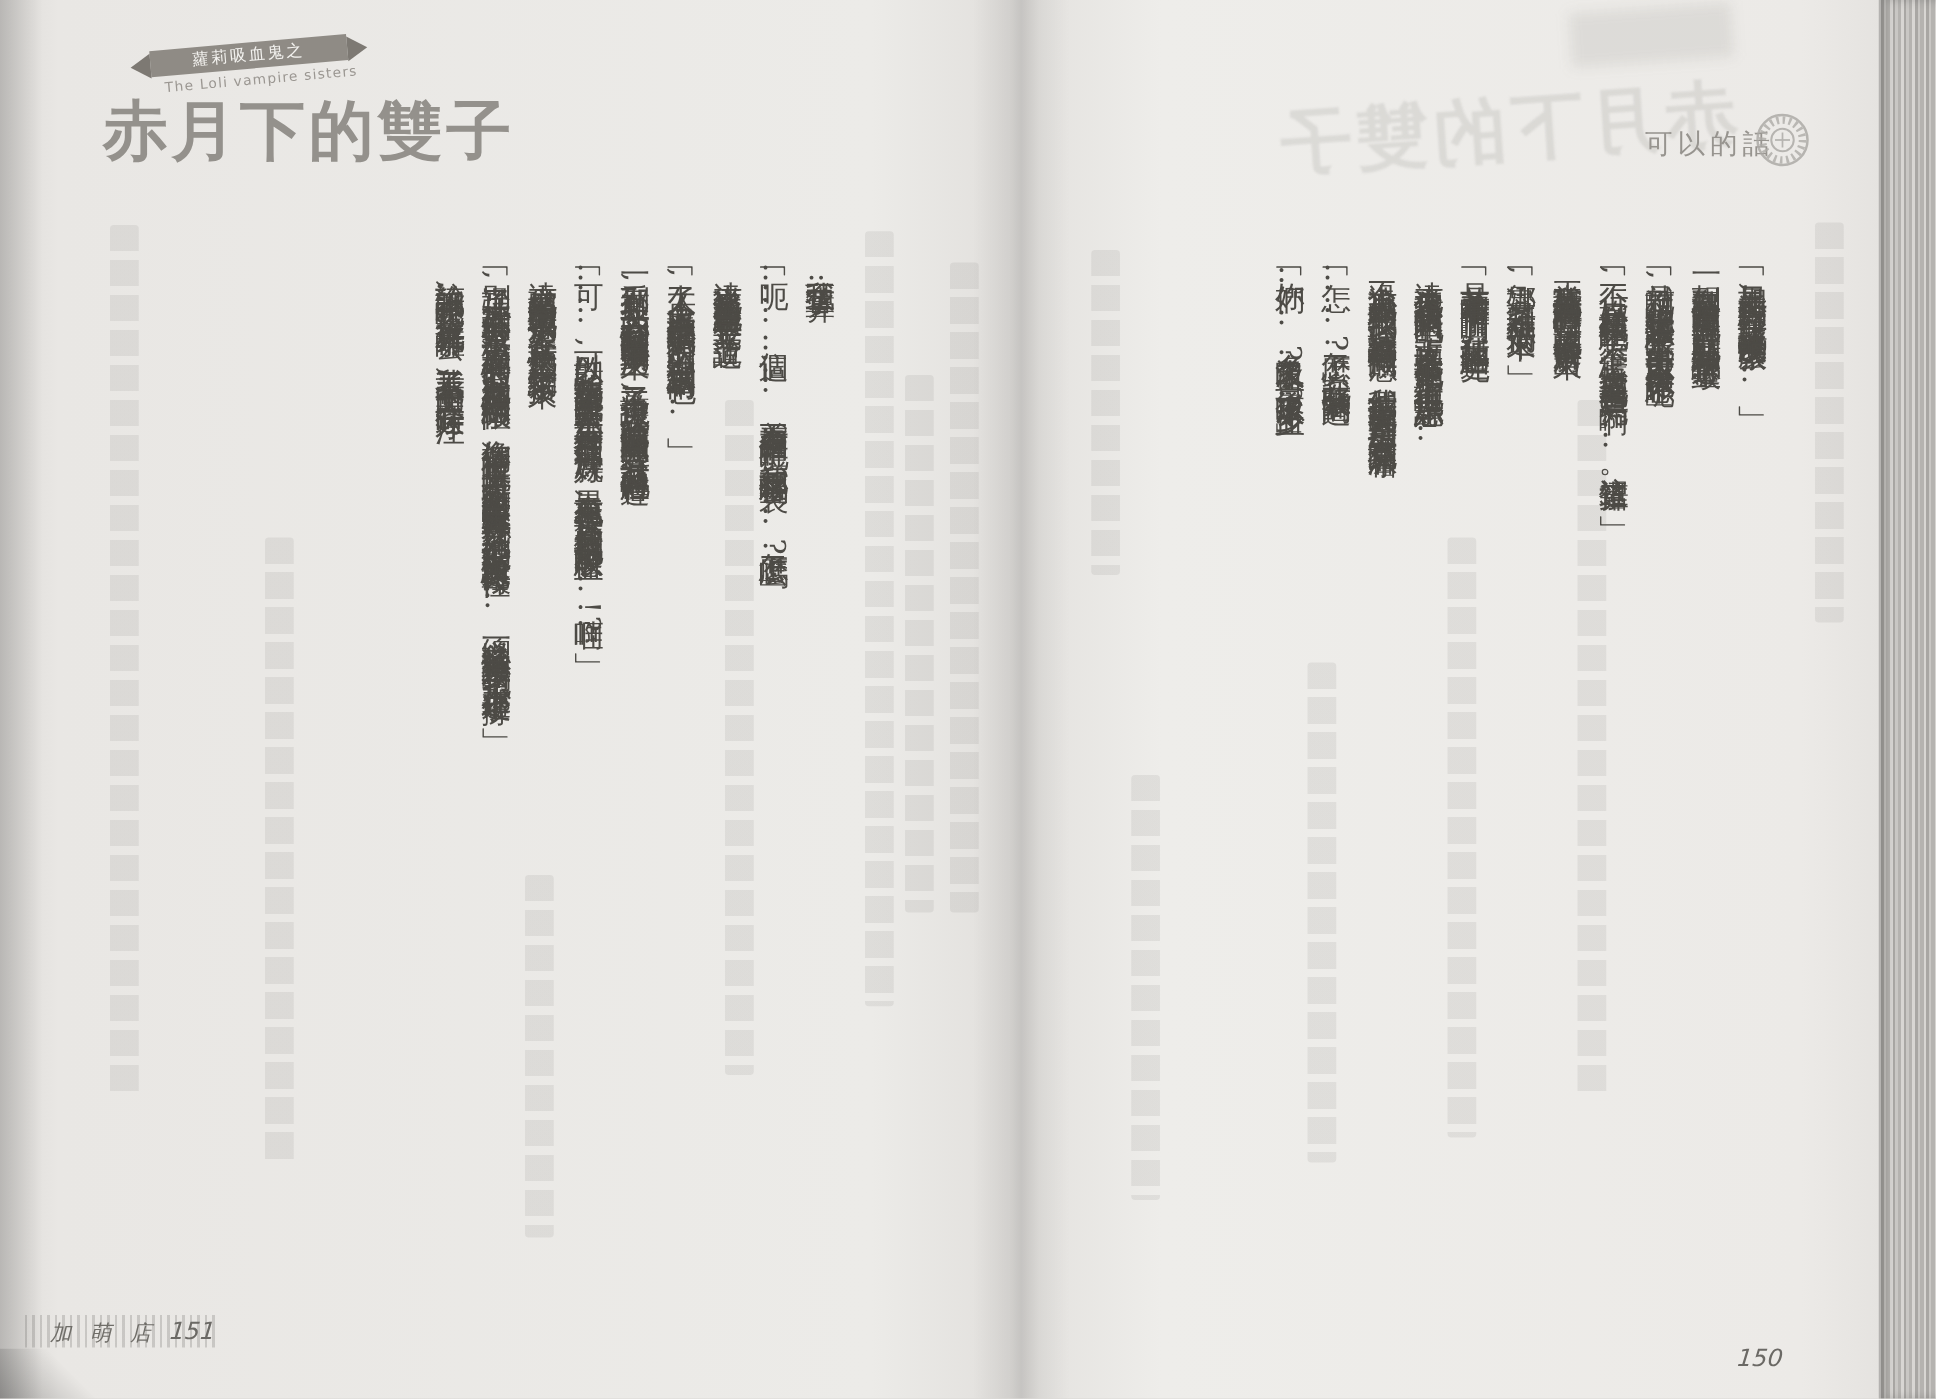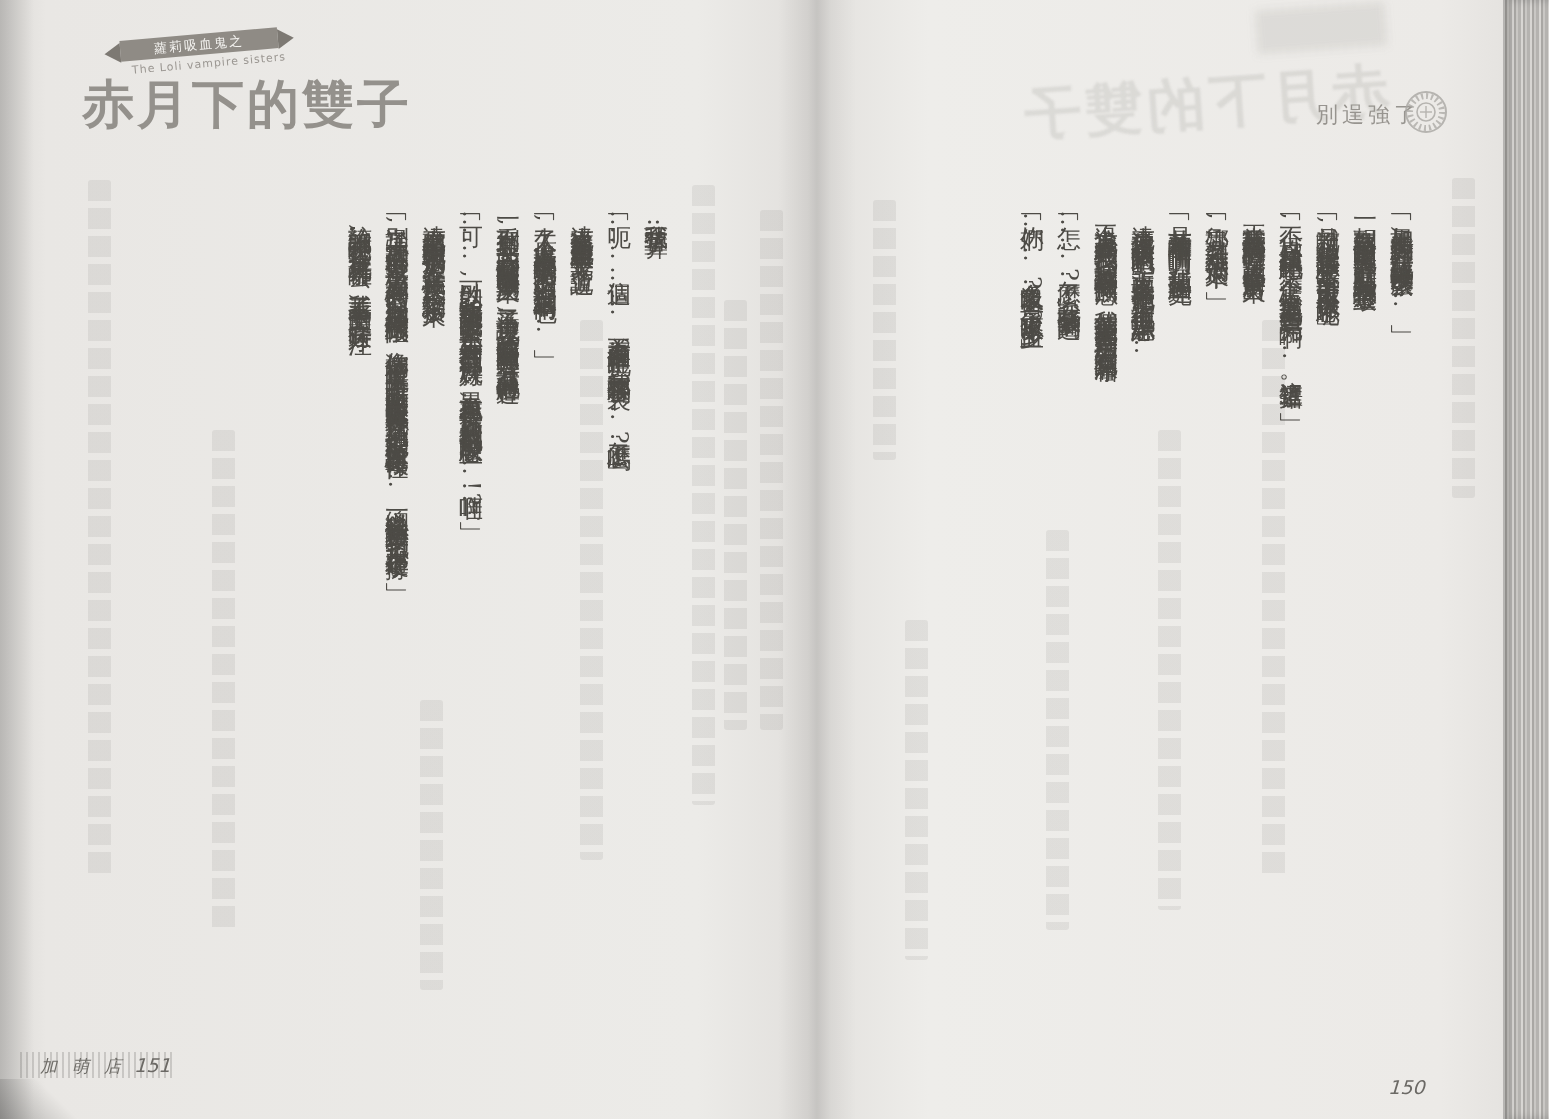--- a/index.html
+++ b/index.html
@@ -80,21 +80,21 @@
   <div class="logo">
     <div class="ribbon">
       <span>蘿莉吸血鬼之</span>
     </div>
     <div class="ribbon-en">The Loli vampire sisters</div>
     <div class="book-title">赤月下的雙子</div>
   </div>
 
   <div class="bleed-block"></div>
   <div class="bleed-title">赤月下的雙子</div>
-  <div class="chapter">別逞強了</div>
+  <div class="chapter">可以的話</div>
   <svg class="seal" viewBox="0 0 44 44">
     <circle cx="22" cy="22" r="20" fill="none" stroke="#a9a7a3" stroke-width="2"></circle>
     <circle cx="22" cy="22" r="16" fill="none" stroke="#aeaca8" stroke-width="6" stroke-dasharray="2 3"></circle>
     <circle cx="22" cy="22" r="9" fill="none" stroke="#a9a7a3" stroke-width="1.6"></circle>
     <line x1="16" y1="22" x2="28" y2="22" stroke="#a9a7a3" stroke-width="1.4"></line>
     <line x1="22" y1="16" x2="22" y2="28" stroke="#a9a7a3" stroke-width="1.4"></line>
   </svg>
 
   <div class="vtext right-text">
     <p>「如果是普通點的舞會,我或許還比較沒那麼緊張……」</p>

